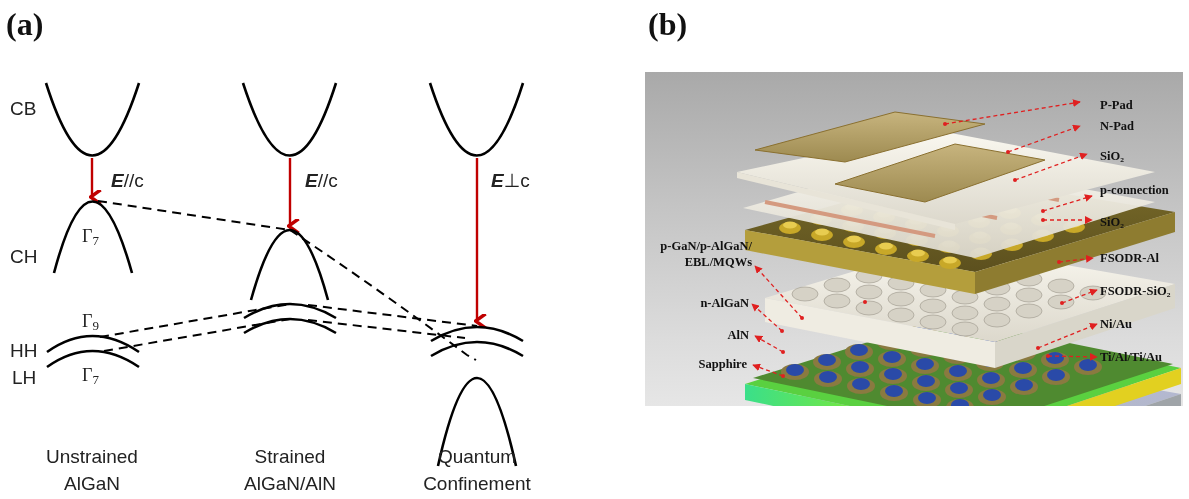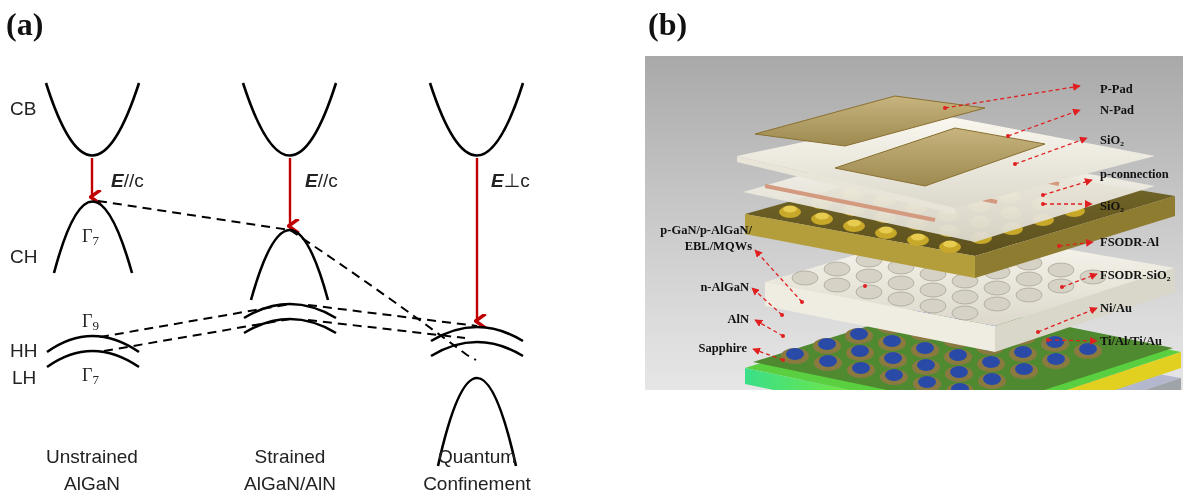--- a/index.html
+++ b/index.html
@@ -1,19 +1,19 @@
 <!DOCTYPE html>
 <html><head>
 <meta charset="utf-8">
 <style>
   html, body { margin: 0; padding: 0; background: #ffffff; }
   body { width: 1189px; height: 499px; position: relative; overflow: hidden; font-family: "Liberation Sans", sans-serif; }
   .panel-label { position: absolute; top: 6px; font-family: "Liberation Serif", serif; font-weight: bold; font-size: 32px; color: #111; }
   #svg-a { position: absolute; left: 0; top: 0; }
-  #panel-b { position: absolute; left: 645px; top: 56px; width: 538px; height: 334px; overflow: hidden;
+  #panel-b { position: absolute; left: 645px; top: 72px; width: 538px; height: 334px; overflow: hidden;
     background: linear-gradient(180deg, #a9a9a9 0%, #c4c4c4 40%, #dcdcdc 80%, #e6e6e6 100%); }
   #svg-b { position: absolute; left: 0; top: 0; }
   .b-label { font-family: "Liberation Serif", serif; font-weight: bold; font-size: 12.5px; fill: #111; }
   .a-text { font-family: "Liberation Sans", sans-serif; font-size: 19px; fill: #222; }
   .a-gamma { font-family: "Liberation Serif", serif; font-size: 18px; fill: #222; }
 </style>
 </head>
 <body>
 
 <div class="panel-label" style="left:6px;">(a)</div>

